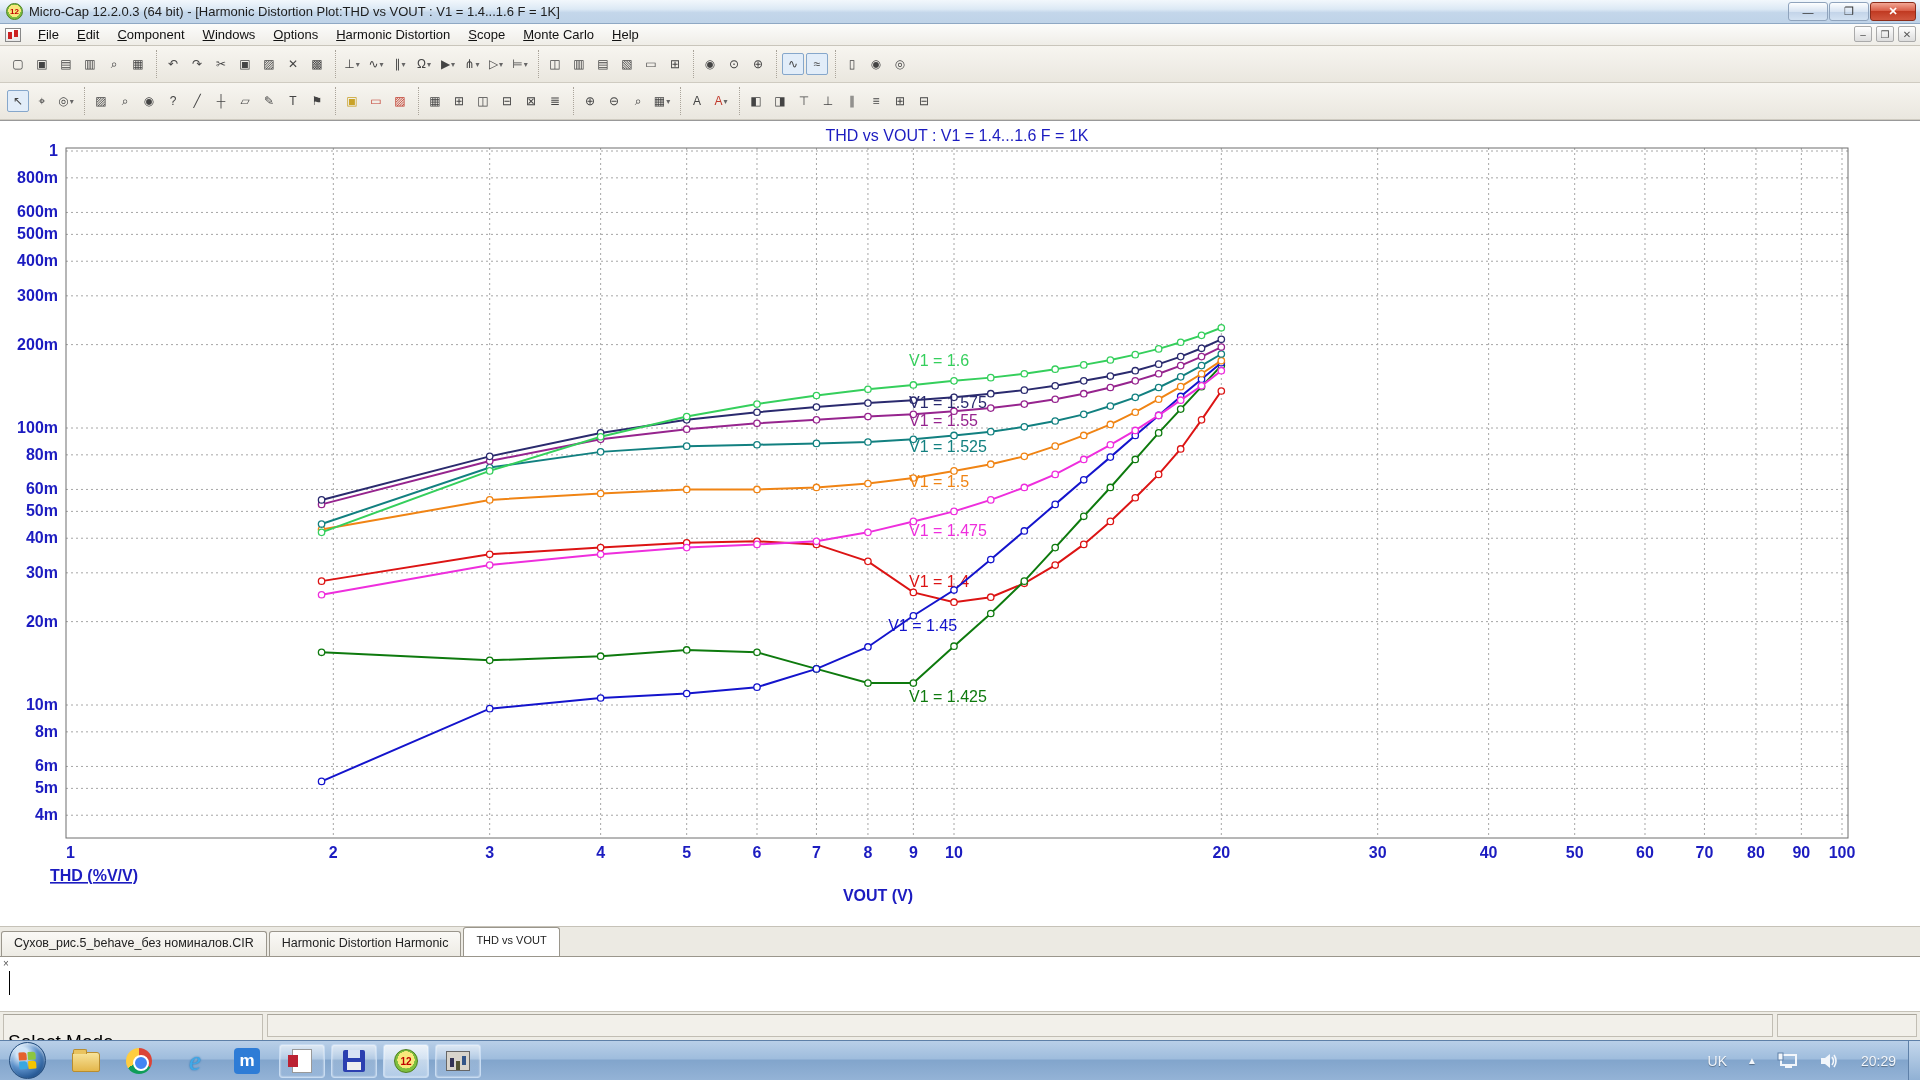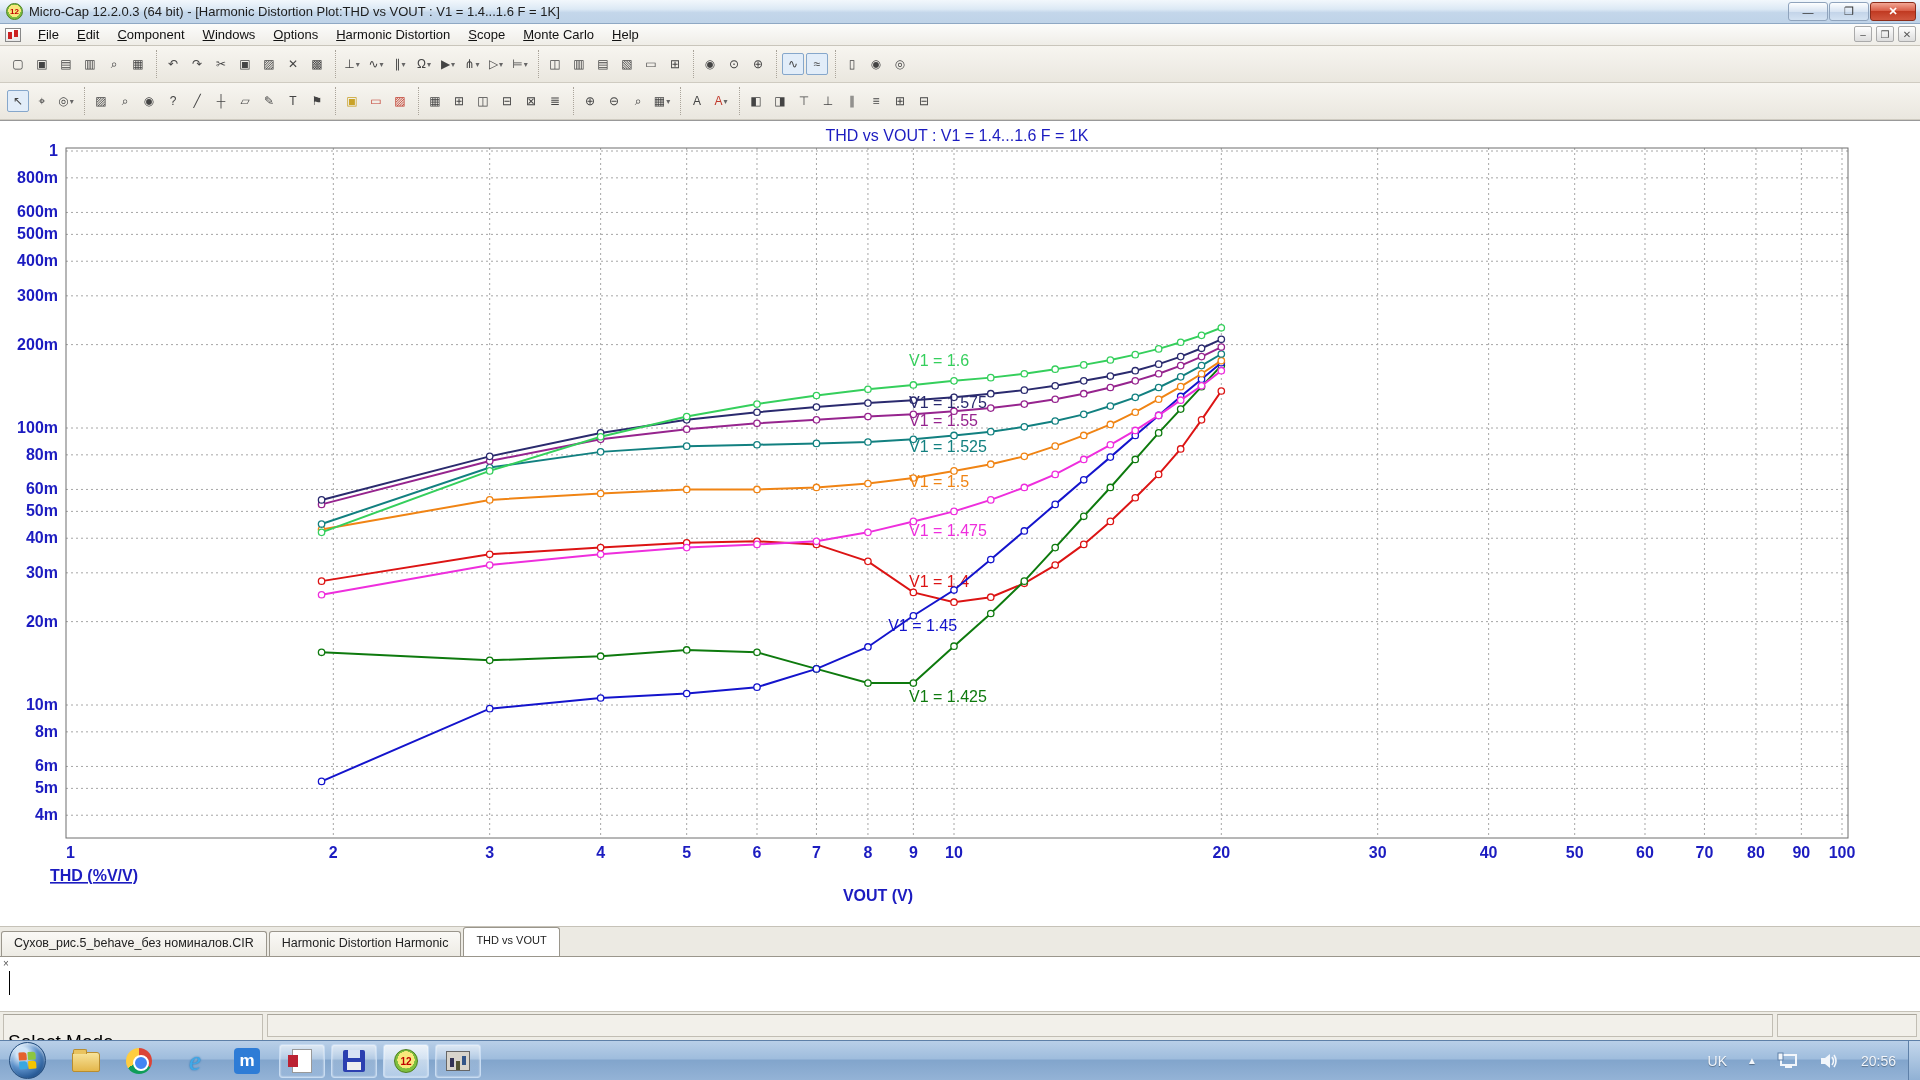--- a/index.html
+++ b/index.html
@@ -590,16 +590,16 @@
     <span class="tri">▲</span>
     <svg width="22" height="18">
       <rect x="4" y="3" width="15" height="10" fill="none" stroke="#F2F6FB" stroke-width="2"></rect>
       <rect x="8" y="14" width="7" height="2" fill="#F2F6FB"></rect>
       <rect x="1" y="1" width="5" height="7" fill="#F2F6FB" stroke="#5E80A8"></rect>
     </svg>
     <svg width="22" height="18">
       <polygon points="2,6 6,6 11,2 11,16 6,12 2,12" fill="#F2F6FB"></polygon>
       <path d="M13 5 Q16 9 13 13 M15 3 Q19 9 15 15" stroke="#F2F6FB" stroke-width="1.6" fill="none"></path>
     </svg>
-    <span>20:56</span>
+    <span>20:29</span>
   </div>
   <div id="show-desktop"></div>
 </div>
 
 </body></html>

